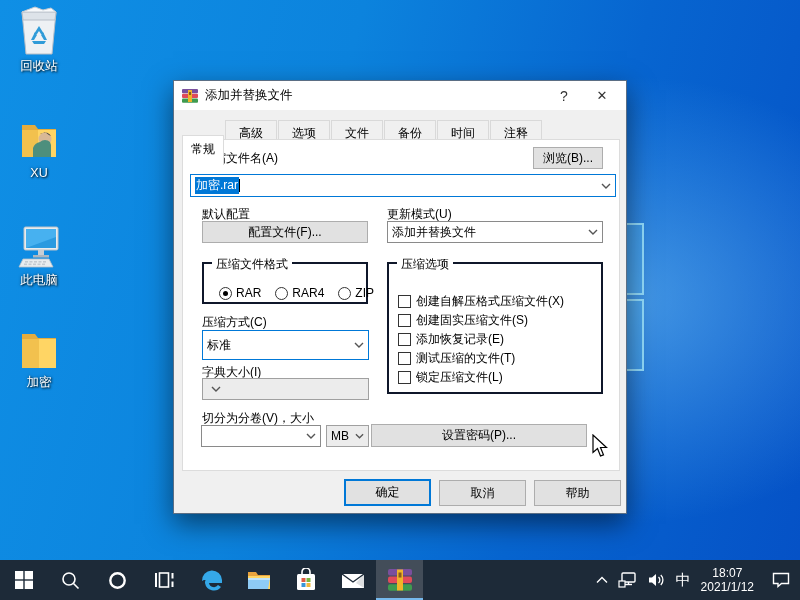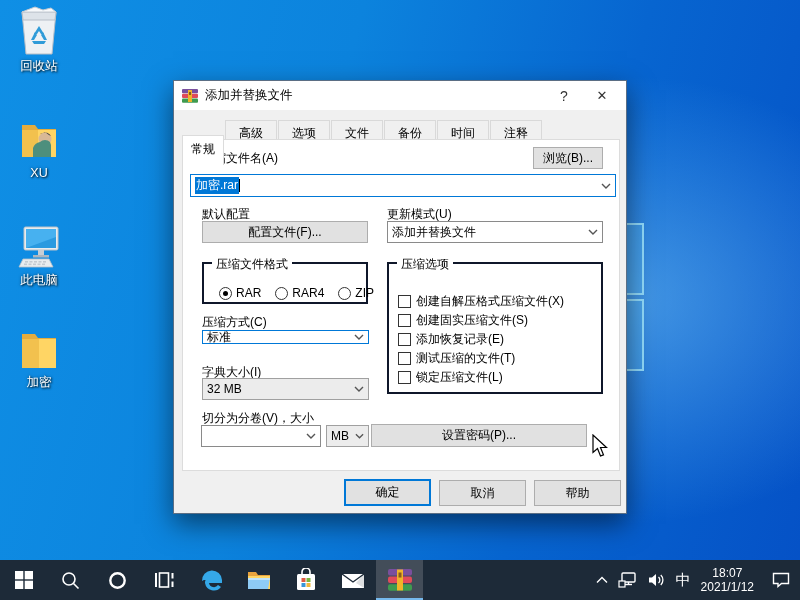--- a/index.html
+++ b/index.html
@@ -231,32 +231,31 @@
             <span class="chk"></span>
             <span>测试压缩的文件(T)</span>
           </label>
         <label class="chk-row" style="left:9px; top:105px;">
             <span class="chk"></span>
             <span>锁定压缩文件(L)</span>
           </label>
       </div>
 
       <span class="flabel" style="left:19px; top:174px;">压缩方式(C)</span>
-      <div class="combo focusblue" style="left:19px; top:190px; width:167px; height:14px;">
+      <div class="combo focusblue" style="left:19px; top:190px; width:167px; height:30px;">
         <span class="cval">标准</span>
         <span class="chev">
             <svg width="10" height="6" viewBox="0 0 10 6">
               <polyline points="1,1 5,5 9,1" fill="none" stroke="#555" stroke-width="1.4"></polyline>
             </svg>
           </span>
       </div>
 
       <span class="flabel" style="left:19px; top:224px;">字典大小(I)</span>
       <div class="combo graybg" style="left:19px; top:238px; width:167px; height:22px;">
-        <span class="cval">32 MB</span>
         <span class="chev">
             <svg width="10" height="6" viewBox="0 0 10 6">
               <polyline points="1,1 5,5 9,1" fill="none" stroke="#555" stroke-width="1.4"></polyline>
             </svg>
           </span>
       </div>
 
       <span class="flabel" style="left:19px; top:270px;">切分为分卷(V)，大小</span>
       <div class="combo" style="left:18px; top:285px; width:120px; height:22px;">
         <span class="cval"></span>

